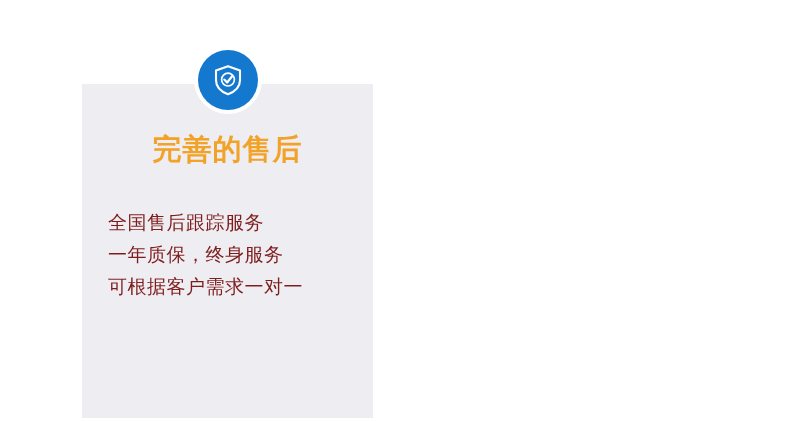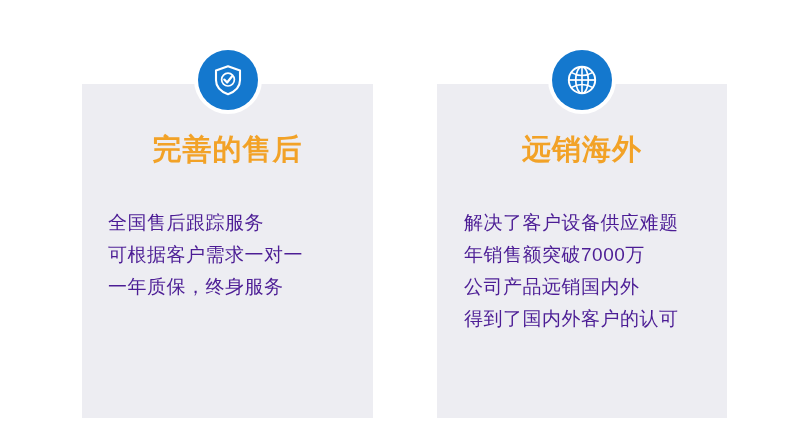--- a/index.html
+++ b/index.html
@@ -71,21 +71,21 @@
     width: 100%;
     padding: 0;
     margin: 0;
     list-style: none;
   }
 
   .card--left .card-lines  { padding-left: 26px; }
   .card--right .card-lines { padding-left: 27px; }
 
   .card-line {
-    color: #4c1d95;
+    color: #7f1d1d;
     font-size: 19px;
     line-height: 32px;
     letter-spacing: 0.5px;
     white-space: nowrap;
   }
 </style>
 </head>
 <body>
 
 <div class="stage">
@@ -97,41 +97,19 @@
         <path d="M17 3.2 L29 7.6 L29 17.2 C29 23.8 23.9 28.6 17 31.2 C10.1 28.6 5 23.8 5 17.2 L5 7.6 Z" fill="none" stroke="#FFFFFF" stroke-width="2.1" stroke-linejoin="round"></path>
         <circle cx="17" cy="16.6" r="6.4" fill="none" stroke="#FFFFFF" stroke-width="1.7"></circle>
         <path d="M13.3 16.6 L16.1 19.5 L21.1 13.2" fill="none" stroke="#FFFFFF" stroke-width="2.2" stroke-linecap="round" stroke-linejoin="round"></path>
       </svg>
     </div>
 
     <div class="card-title">完善的售后</div>
 
     <ul class="card-lines">
       <li class="card-line">全国售后跟踪服务</li>
+      <li class="card-line">一年质保，终身服务</li>
       <li class="card-line">可根据客户需求一对一</li>
-      <li class="card-line">一年质保，终身服务</li>
     </ul>
   </div>
 
-  <div class="card card--right">
-
-    <div class="icon-badge">
-      <svg width="34" height="34" viewBox="0 0 34 34" aria-hidden="true">
-        <circle cx="17" cy="17" r="13.2" fill="none" stroke="#FFFFFF" stroke-width="1.9"></circle>
-        <ellipse cx="17" cy="17" rx="6.3" ry="13.2" fill="none" stroke="#FFFFFF" stroke-width="1.7"></ellipse>
-        <line x1="3.8" y1="17" x2="30.2" y2="17" stroke="#FFFFFF" stroke-width="1.7"></line>
-        <path d="M6.6 9.6 C10 11.6 13.4 12.5 17 12.5 C20.6 12.5 24 11.6 27.4 9.6" fill="none" stroke="#FFFFFF" stroke-width="1.6" stroke-linecap="round"></path>
-        <path d="M6.6 24.4 C10 22.4 13.4 21.5 17 21.5 C20.6 21.5 24 22.4 27.4 24.4" fill="none" stroke="#FFFFFF" stroke-width="1.6" stroke-linecap="round"></path>
-        <line x1="17" y1="3.8" x2="17" y2="30.2" stroke="#FFFFFF" stroke-width="1.6"></line>
-      </svg>
-    </div>
-
-    <div class="card-title">远销海外</div>
-
-    <ul class="card-lines">
-      <li class="card-line">解决了客户设备供应难题</li>
-      <li class="card-line">年销售额突破7000万</li>
-      <li class="card-line">公司产品远销国内外</li>
-      <li class="card-line">得到了国内外客户的认可</li>
-    </ul>
-  </div>
 
 </div>
 
 </body></html>

